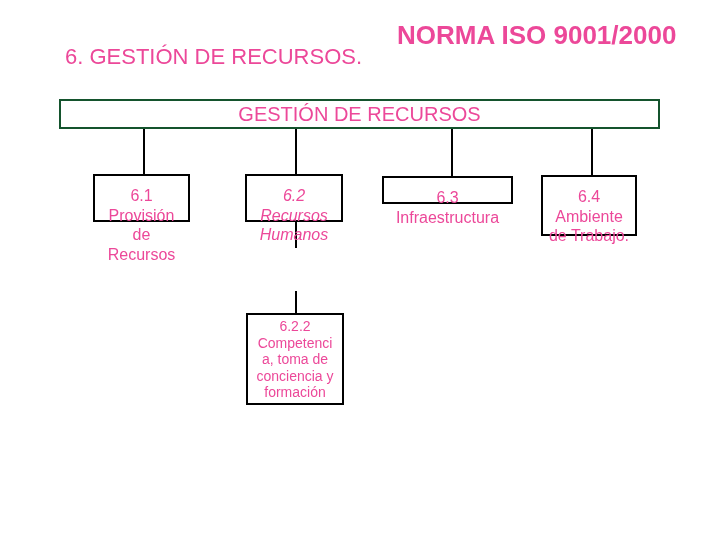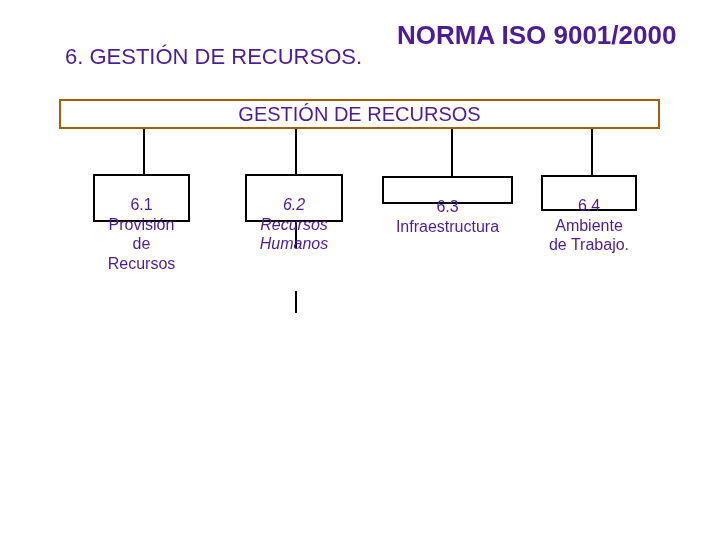--- a/index.html
+++ b/index.html
@@ -7,21 +7,21 @@
     padding: 0;
     background: #ffffff;
   }
   .slide {
     position: relative;
     width: 720px;
     height: 540px;
     background: #ffffff;
     overflow: hidden;
     font-family: "Liberation Sans", sans-serif;
-    color: #4c1d95;
+    color: #ec4899;
   }
   .title {
     position: absolute;
     left: 397px;
     top: 20px;
     font-size: 26px;
     font-weight: bold;
     white-space: nowrap;
     letter-spacing: 0px;
   }
@@ -32,21 +32,21 @@
     font-size: 22px;
     white-space: nowrap;
   }
   .root-box {
     position: absolute;
     left: 59px;
     top: 99px;
     width: 601px;
     height: 30px;
     box-sizing: border-box;
-    border: 2px solid #a16207;
+    border: 2px solid #14532d;
     display: flex;
     align-items: center;
     justify-content: center;
     font-size: 20px;
     white-space: nowrap;
   }
   .connector {
     position: absolute;
     width: 2px;
     background: #000000;
@@ -62,34 +62,34 @@
     left: -2px;
     top: 0;
     width: calc(100% + 4px);
     text-align: center;
     white-space: pre;
     overflow: visible;
   }
   .node-lg .node-text {
     font-size: 16px;
     line-height: 19.5px;
-    padding-top: 19px;
+    padding-top: 10px;
   }
   .node-sm .node-text {
     font-size: 14px;
     line-height: 16.5px;
     padding-top: 3px;
   }
   
   #node-6-1   { left: 93px;  top: 174px; width: 97px;  height: 48px; }
   #node-6-2   { left: 245px; top: 174px; width: 98px;  height: 48px; font-style: italic; }
   #node-6-2-1 { left: 245px; top: 248px; width: 98px;  height: 43px; }
   #node-6-2-2 { left: 246px; top: 313px; width: 98px;  height: 92px; }
   #node-6-3   { left: 382px; top: 176px; width: 131px; height: 28px; }
-  #node-6-4   { left: 541px; top: 175px; width: 96px;  height: 36px; }
+  #node-6-4   { left: 541px; top: 175px; width: 96px;  height: 61px; }
 
   #conn-1  { left: 143px; top: 129px; height: 45px; }
   #conn-2a { left: 295px; top: 129px; height: 45px; }
   #conn-2b { left: 295px; top: 222px; height: 26px; }
   #conn-2c { left: 295px; top: 291px; height: 22px; }
   #conn-3  { left: 451px; top: 129px; height: 47px; }
   #conn-4  { left: 591px; top: 129px; height: 46px; }
 </style>
 </head>
 <body>
@@ -118,20 +118,27 @@
 Recursos</div>
   </div>
 
   <div class="node node-lg" id="node-6-2">
     <div class="node-text">6.2
 Recursos
 Humanos</div>
   </div>
 
 
+  <div class="node node-sm" id="node-6-2-2">
+    <div class="node-text">6.2.2
+Competenci
+a, toma de
+conciencia y
+formación</div>
+  </div>
 
   <div class="node node-lg" id="node-6-3">
     <div class="node-text">6.3
 Infraestructura</div>
   </div>
 
   <div class="node node-lg" id="node-6-4">
     <div class="node-text">6.4
 Ambiente
 de Trabajo.</div>

